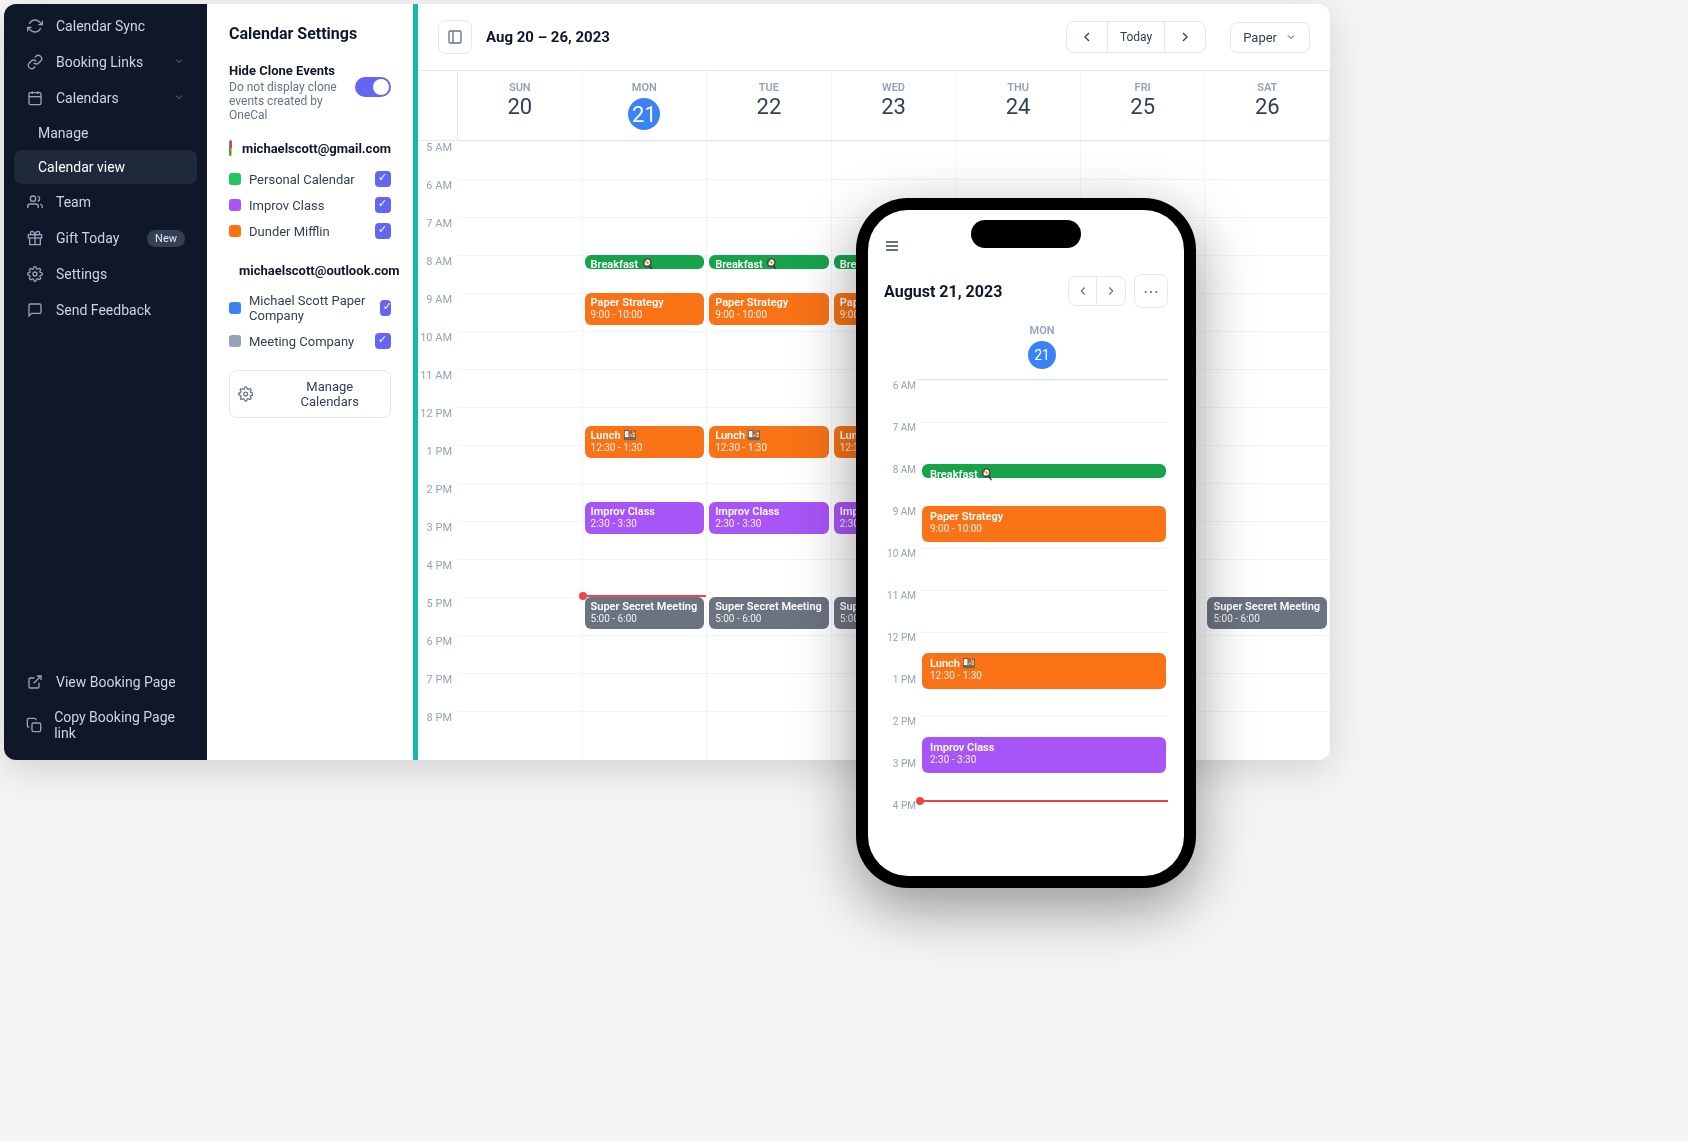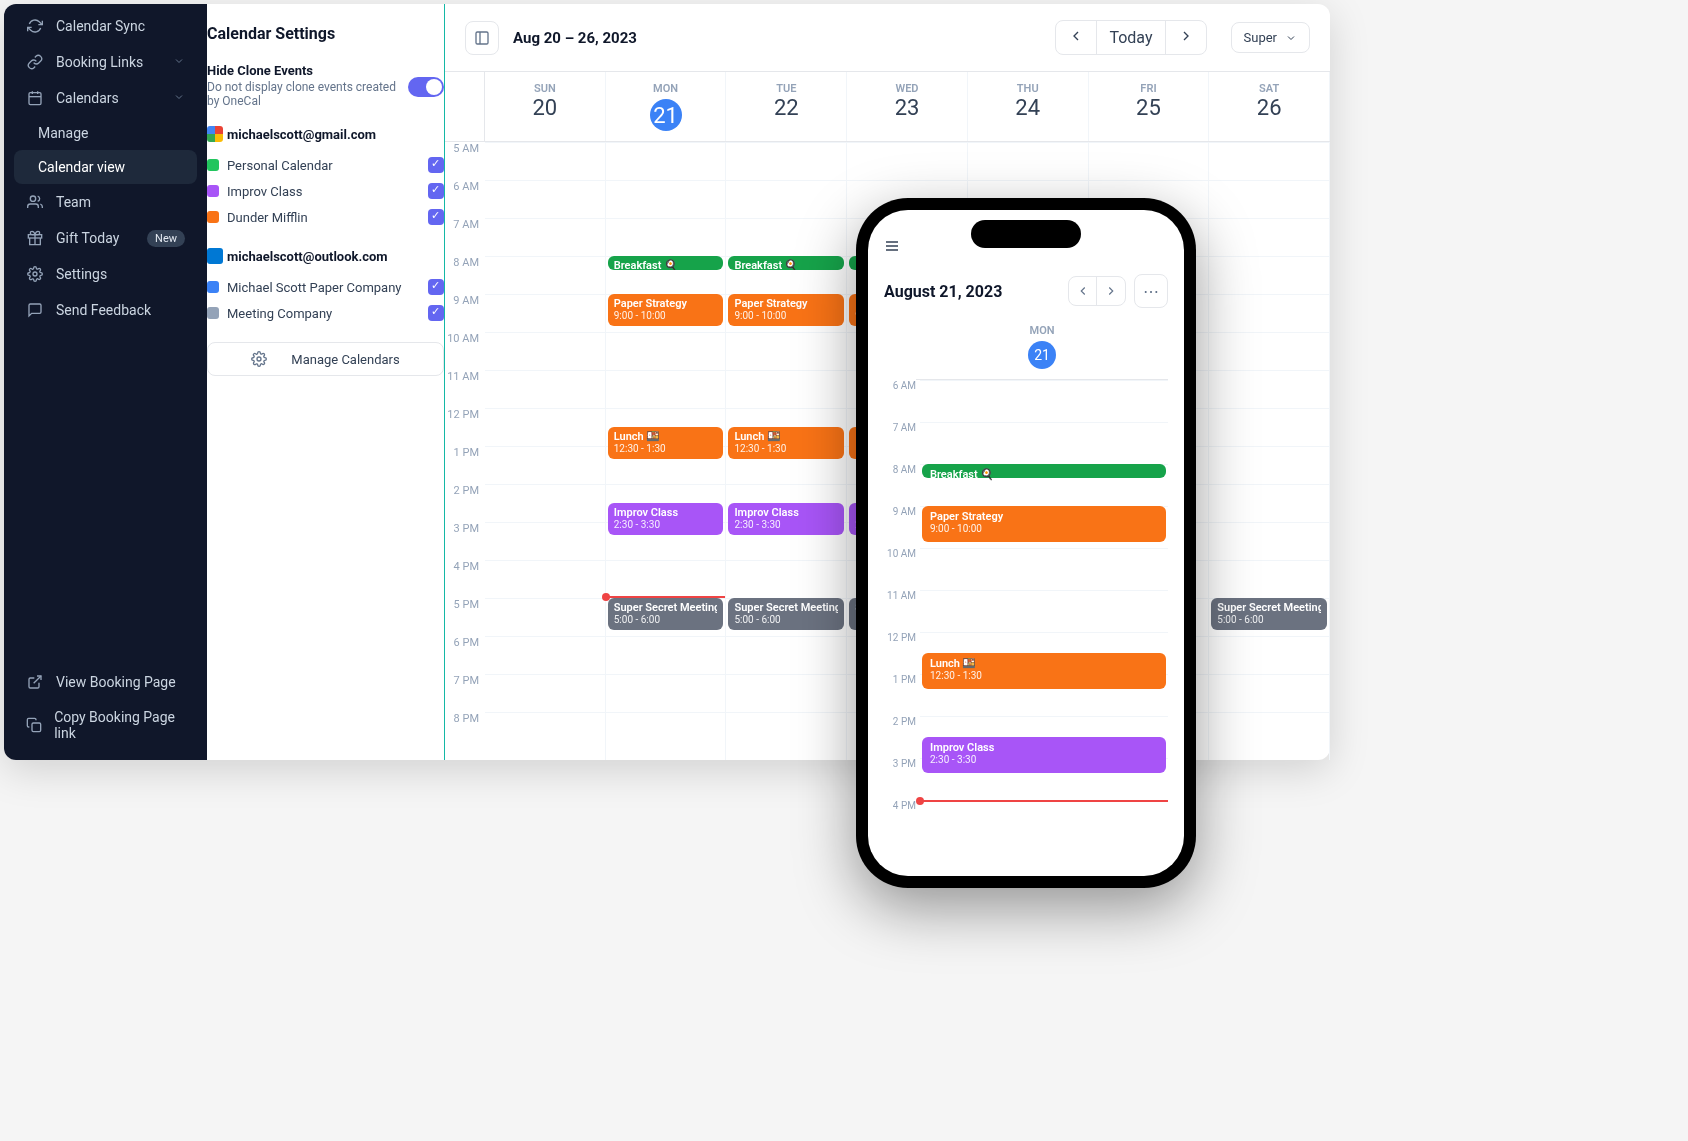--- a/index.html
+++ b/index.html
@@ -17,43 +17,43 @@
 .nav-item .ico{width:18px;height:18px;display:flex;align-items:center;justify-content:center;color:#94a3b8}
 .nav-item .chev{margin-left:auto;color:#64748b}
 .nav-sub{padding-left:24px}
 .badge-new{background:#334155;color:#e2e8f0;font-size:11px;padding:2px 8px;border-radius:10px;margin-left:auto}
 .sb-bottom{padding:10px}
 .sb-user{display:flex;align-items:center;gap:10px;padding:10px 8px}
 .avatar{width:32px;height:32px;border-radius:50%;background:linear-gradient(135deg,#fbbf24,#f59e0b);display:flex;align-items:center;justify-content:center;color:#fff;font-weight:700;font-size:12px}
 .sb-user .info .name{color:#fff;font-size:13px;font-weight:600}
 .sb-user .info .plan{color:#64748b;font-size:11px}
 .sb-user .dots{margin-left:auto;color:#94a3b8;cursor:pointer}
-.settings{width:238px;border-right:1px solid #14b8a6;padding:20px 0;overflow:auto}
+.settings{width:211px;border-right:5px solid #14b8a6;padding:20px 22px;overflow:auto}
 .settings h3{font-size:16px;font-weight:700;color:#0f172a;margin-bottom:20px}
 .sect{margin-bottom:18px}
 .sect-title{font-size:13px;font-weight:700;color:#0f172a}
 .sect-sub{font-size:12px;color:#64748b;margin-top:2px}
 .toggle-row{display:flex;align-items:flex-start;justify-content:space-between;gap:10px}
 .toggle{width:36px;height:20px;background:#6366f1;border-radius:10px;position:relative;flex-shrink:0;cursor:pointer;margin-top:14px}
 .toggle::after{content:"";position:absolute;width:16px;height:16px;background:#fff;border-radius:50%;top:2px;right:2px}
 .account{margin-top:18px}
-.acc-head{display:flex;align-items:center;gap:4px;font-size:13px;font-weight:700;color:#0f172a;margin-bottom:10px}
+.acc-head{display:flex;align-items:center;gap:10px;font-size:13px;font-weight:700;color:#0f172a;margin-bottom:10px}
 .gicon{width:16px;height:16px;border-radius:3px}
 .cal-row{display:flex;align-items:center;gap:8px;padding:5px 0;font-size:13px;color:#334155}
 .cal-swatch{width:12px;height:12px;border-radius:3px;flex-shrink:0}
 .chk{width:16px;height:16px;background:#6366f1;border-radius:4px;margin-left:auto;cursor:pointer;position:relative}
 .chk::after{content:"✓";color:#fff;font-size:11px;position:absolute;top:0;left:3px}
 .manage-btn{width:100%;border:1px solid #e5e7eb;background:#fff;padding:8px;border-radius:8px;font-size:13px;color:#334155;display:flex;align-items:center;justify-content:center;gap:24px;cursor:pointer;margin-top:16px}
 .calendar{flex:1;display:flex;flex-direction:column;overflow:hidden}
 .cal-head{display:flex;align-items:center;padding:16px 20px;gap:14px}
 .panel-btn{width:34px;height:34px;border:1px solid #e5e7eb;border-radius:8px;display:flex;align-items:center;justify-content:center;cursor:pointer;color:#64748b}
 .cal-head h2{font-size:15px;font-weight:700;color:#0f172a}
 .cal-head .sp{flex:1}
 .btn-grp{display:flex;border:1px solid #e5e7eb;border-radius:8px;overflow:hidden}
-.btn-grp>div{padding:7px 12px;font-size:16px;color:#334155;cursor:pointer;border-right:1px solid #e5e7eb;display:flex;}
+.btn-grp>div{padding:7px 12px;font-size:12px;color:#334155;cursor:pointer;border-right:1px solid #e5e7eb;display:flex;align-items:center}
 .btn-grp>div:last-child{border-right:none}
 .view-sel{border:1px solid #e5e7eb;border-radius:8px;padding:7px 12px;font-size:13px;color:#334155;display:flex;align-items:center;gap:8px;cursor:pointer;margin-left:10px}
 .days-head{display:flex;border-top:1px solid #e5e7eb;border-bottom:1px solid #e5e7eb}
 .time-gutter-h{width:40px;border-right:1px solid #e5e7eb}
 .day-h{flex:1;text-align:center;padding:10px 0;border-right:1px solid #f1f5f9}
 .day-h .dow{font-size:11px;color:#94a3b8;font-weight:600}
 .day-h .num{font-size:22px;color:#334155;margin-top:4px}
 .day-h.today .num{background:#3b82f6;color:#fff;width:32px;height:32px;border-radius:50%;display:inline-flex;align-items:center;justify-content:center}
 .grid{flex:1;display:flex;overflow:auto;position:relative}
 .time-gutter{width:40px;flex-shrink:0}
@@ -281,21 +281,21 @@
         <div>
             <span>Today</span>
           </div>
         <div>
             <svg viewBox="0 0 24 24" fill="none" stroke="currentColor" stroke-width="2">
               <polyline points="9 18 15 12 9 6"></polyline>
             </svg>
           </div>
       </div>
       <div class="view-sel">
-        <span>Super</span>
+        <span>Paper</span>
         <svg viewBox="0 0 24 24" fill="none" stroke="currentColor" stroke-width="2" style="width:12px;height:12px">
             <polyline points="6 9 12 15 18 9"></polyline>
           </svg>
       </div>
     </div>
     <div class="days-head" id="days-head">
         <div class="time-gutter-h"></div>
         <div class="day-h">
           <div class="dow">SUN</div>
           <div><span class="num">20</span></div>

